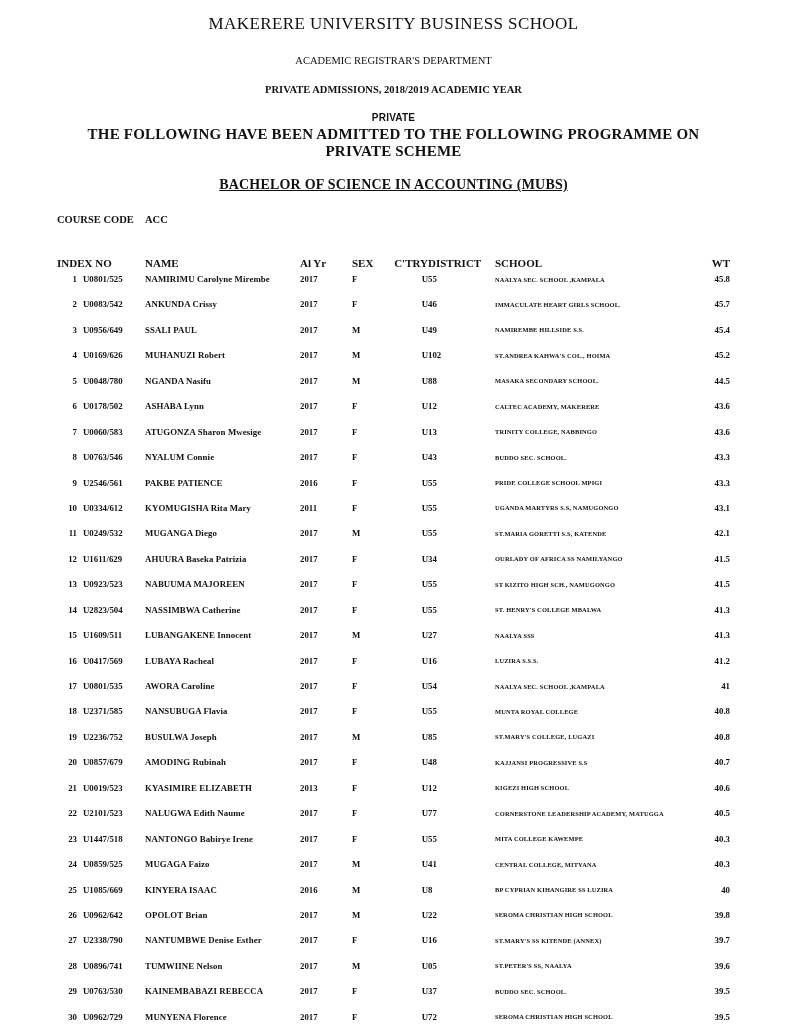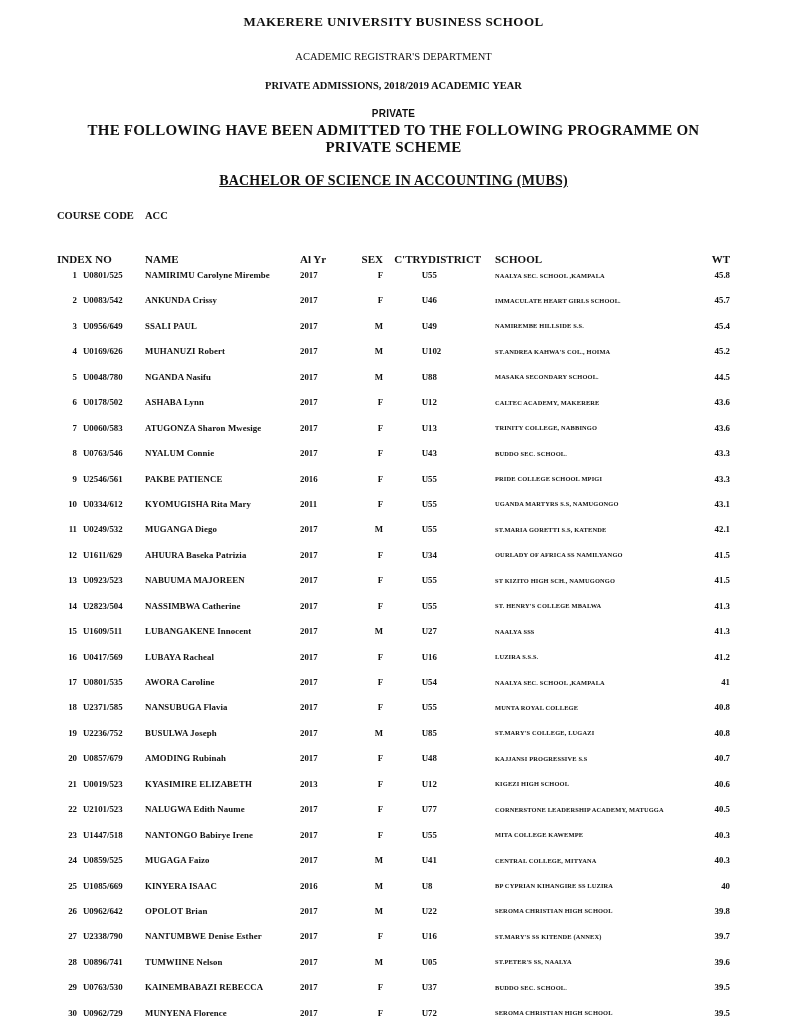--- a/index.html
+++ b/index.html
@@ -3,39 +3,39 @@
 <meta charset="utf-8">
 <style>
   html, body { margin:0; padding:0; background:#ffffff; }
   .page {
     width:791px; height:1024px; background:#ffffff; color:#111;
     font-family:"Liberation Serif", serif;
     position:relative; box-sizing:border-box;
     padding:14px 61px 0 57px; overflow:hidden;
   }
   .center { text-align:center; }
-  .doc-title { font-size:13px; font-weight:bold; letter-spacing:.4px; }
+  .doc-title { font-size:17px; font-weight:normal; letter-spacing:.4px; }
   .dept { font-size:10.5px; font-weight:normal; margin-top:21px; }
   .adm { font-size:10.5px; font-weight:bold; margin-top:18px; }
   .scheme { font-family:"Liberation Sans", sans-serif; font-size:10px; font-weight:bold; margin-top:17px; letter-spacing:.2px; }
   .notice { font-size:15px; font-weight:bold; margin-top:3px; letter-spacing:.2px; }
   .programme { font-size:14px; font-weight:bold; text-decoration:underline; margin-top:17px; letter-spacing:.2px; }
   .course-row { margin-top:21px; display:flex; font-size:10.5px; font-weight:bold; }
   .course-label { width:88px; }
   .thead {
     display:grid; grid-template-columns:88px 155px 52px 31px 45px 67px 205px 30px;
     font-weight:bold; font-size:11px; margin-top:32px;
   }
   .rows { margin-top:5px; }
   .trow {
     display:grid; grid-template-columns:26px 62px 155px 52px 31px 45px 67px 205px 30px;
     height:25.45px; font-size:8.8px; font-weight:bold; align-items:start;
   }
   .c-rownum { text-align:right; padding-right:6px; }
-  .c-sex, .h-sex { text-align:right; }
+  .c-sex, .h-sex { text-align:left; }
   .c-ctry, .h-ctry { text-align:right; }
   .c-wt, .h-wt { text-align:right; }
   .c-school { font-size:6.4px; letter-spacing:.15px; padding-top:1.5px; }
   .c-name { letter-spacing:.1px; }
 </style>
 </head>
 <body>
 
 <div class="page">
   <div class="center doc-title">MAKERERE UNIVERSITY BUSINESS SCHOOL</div>

